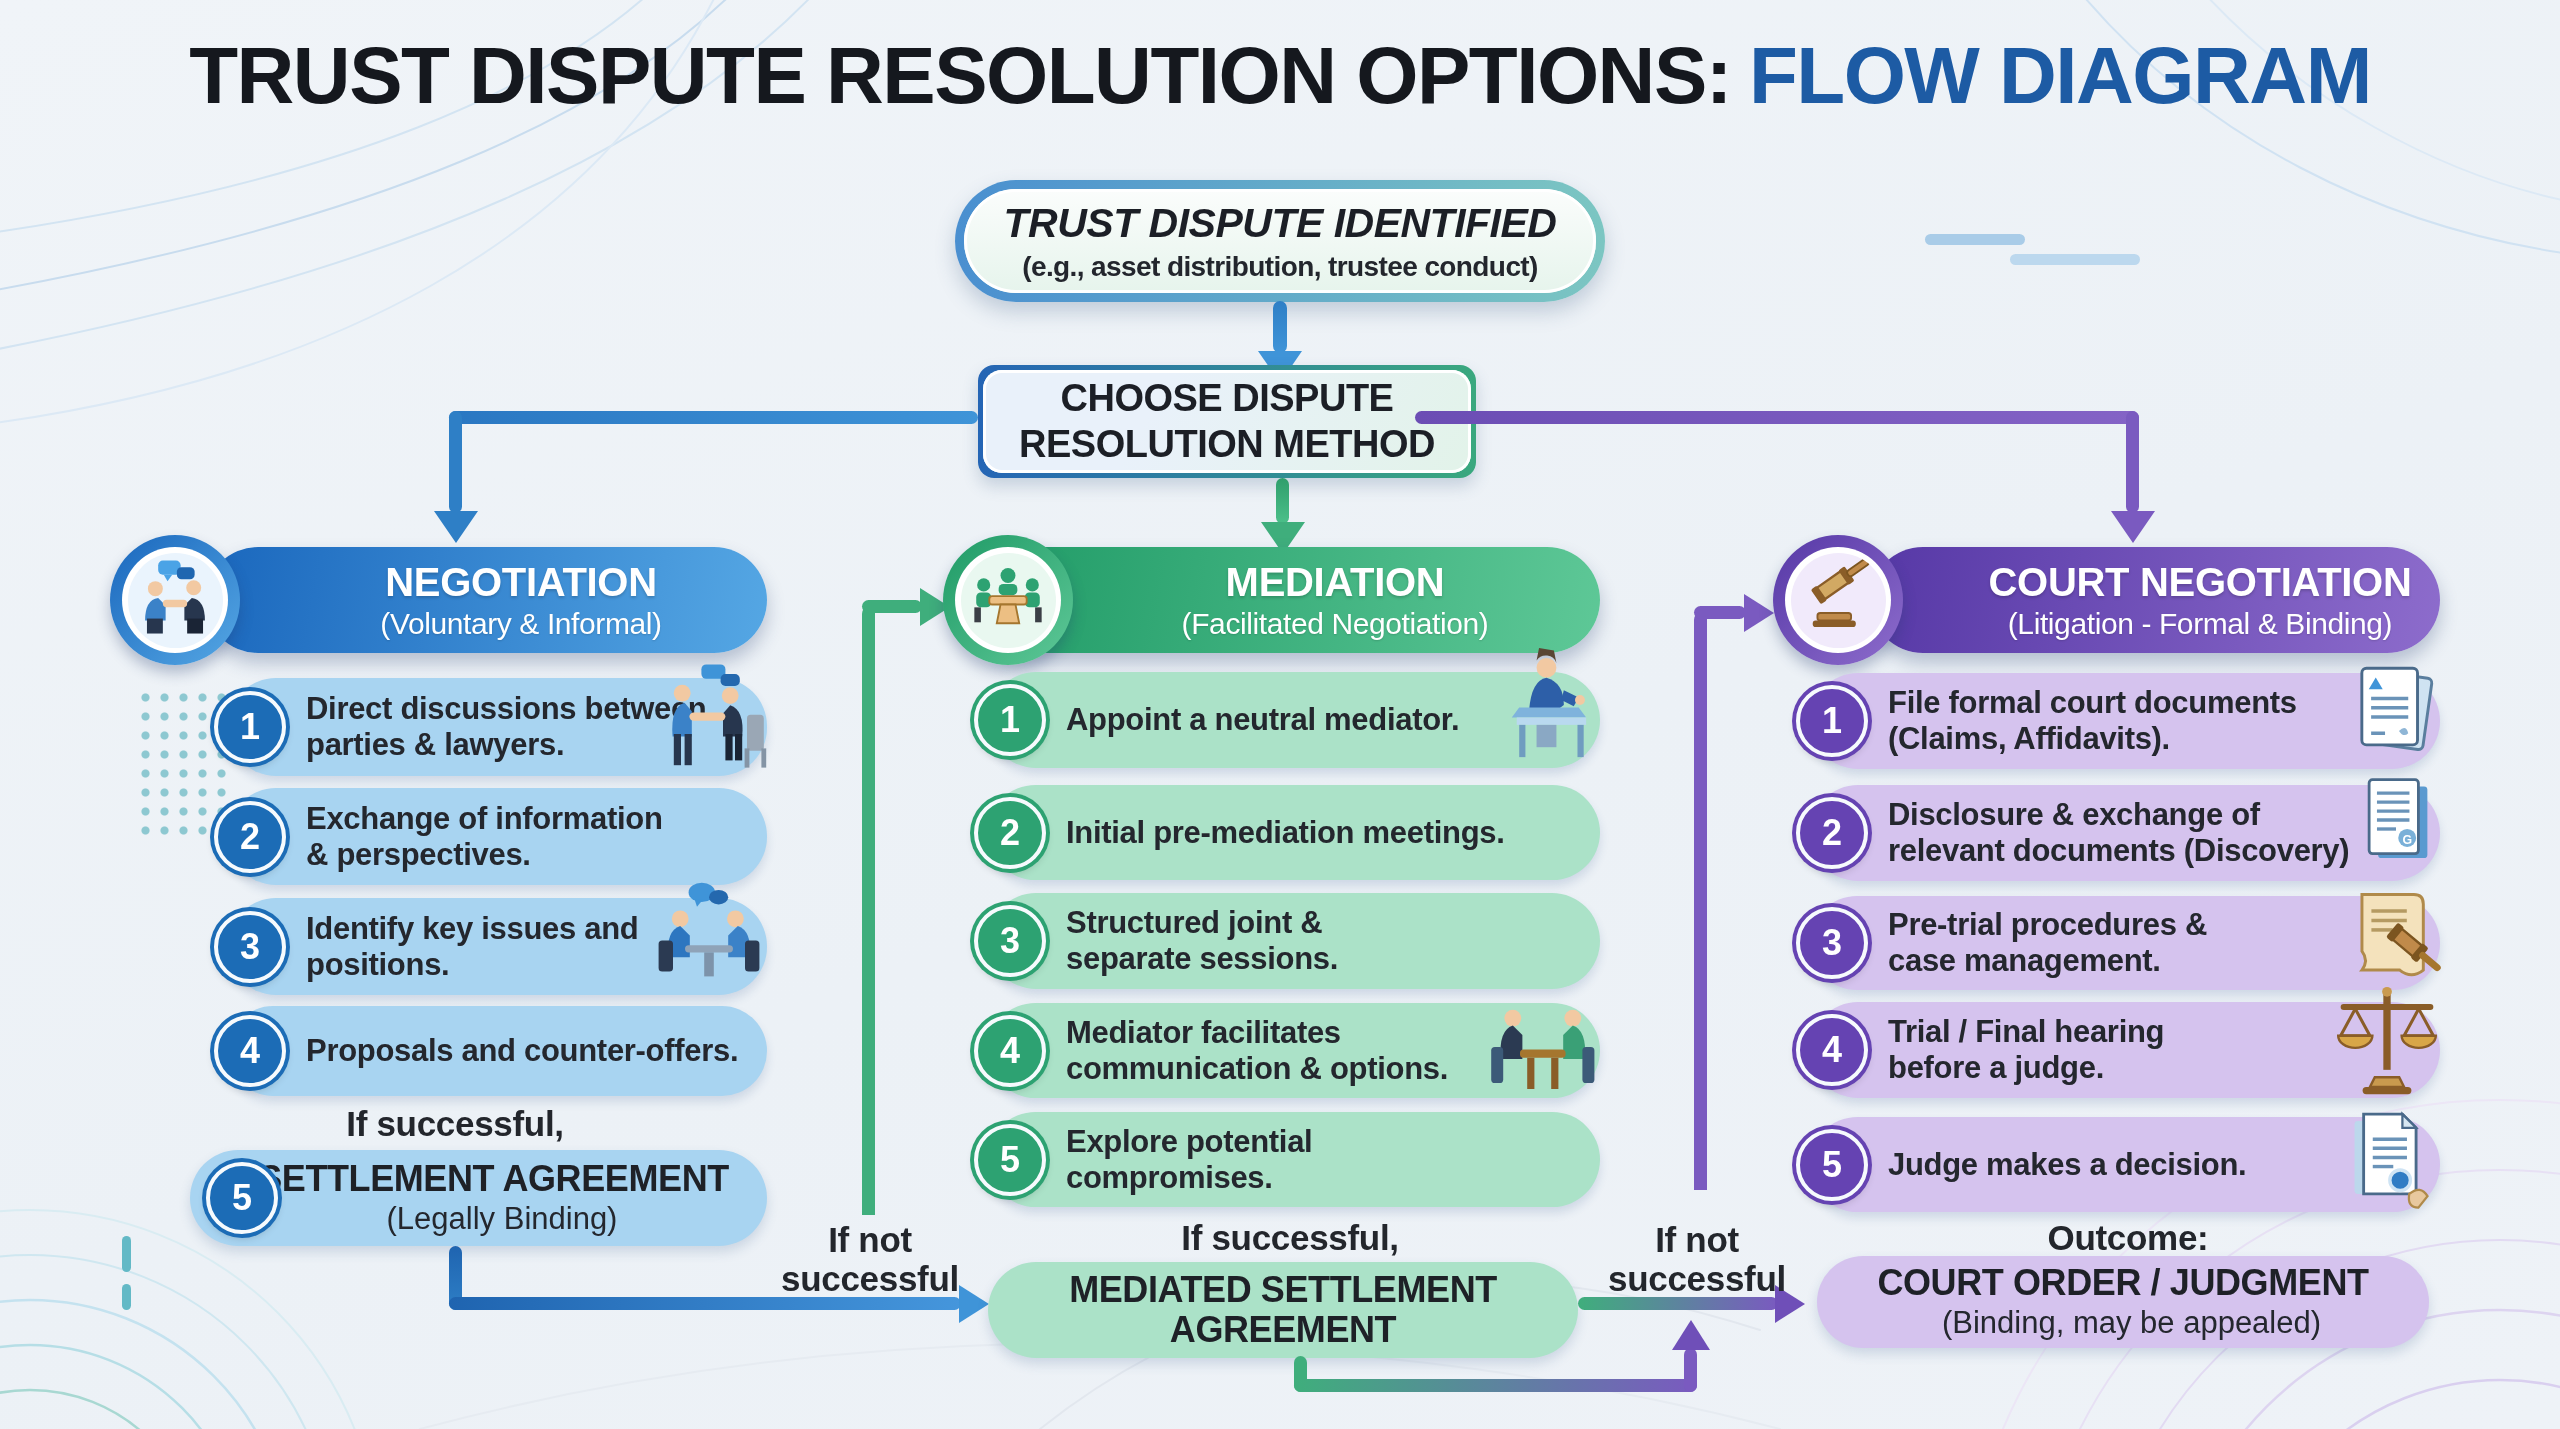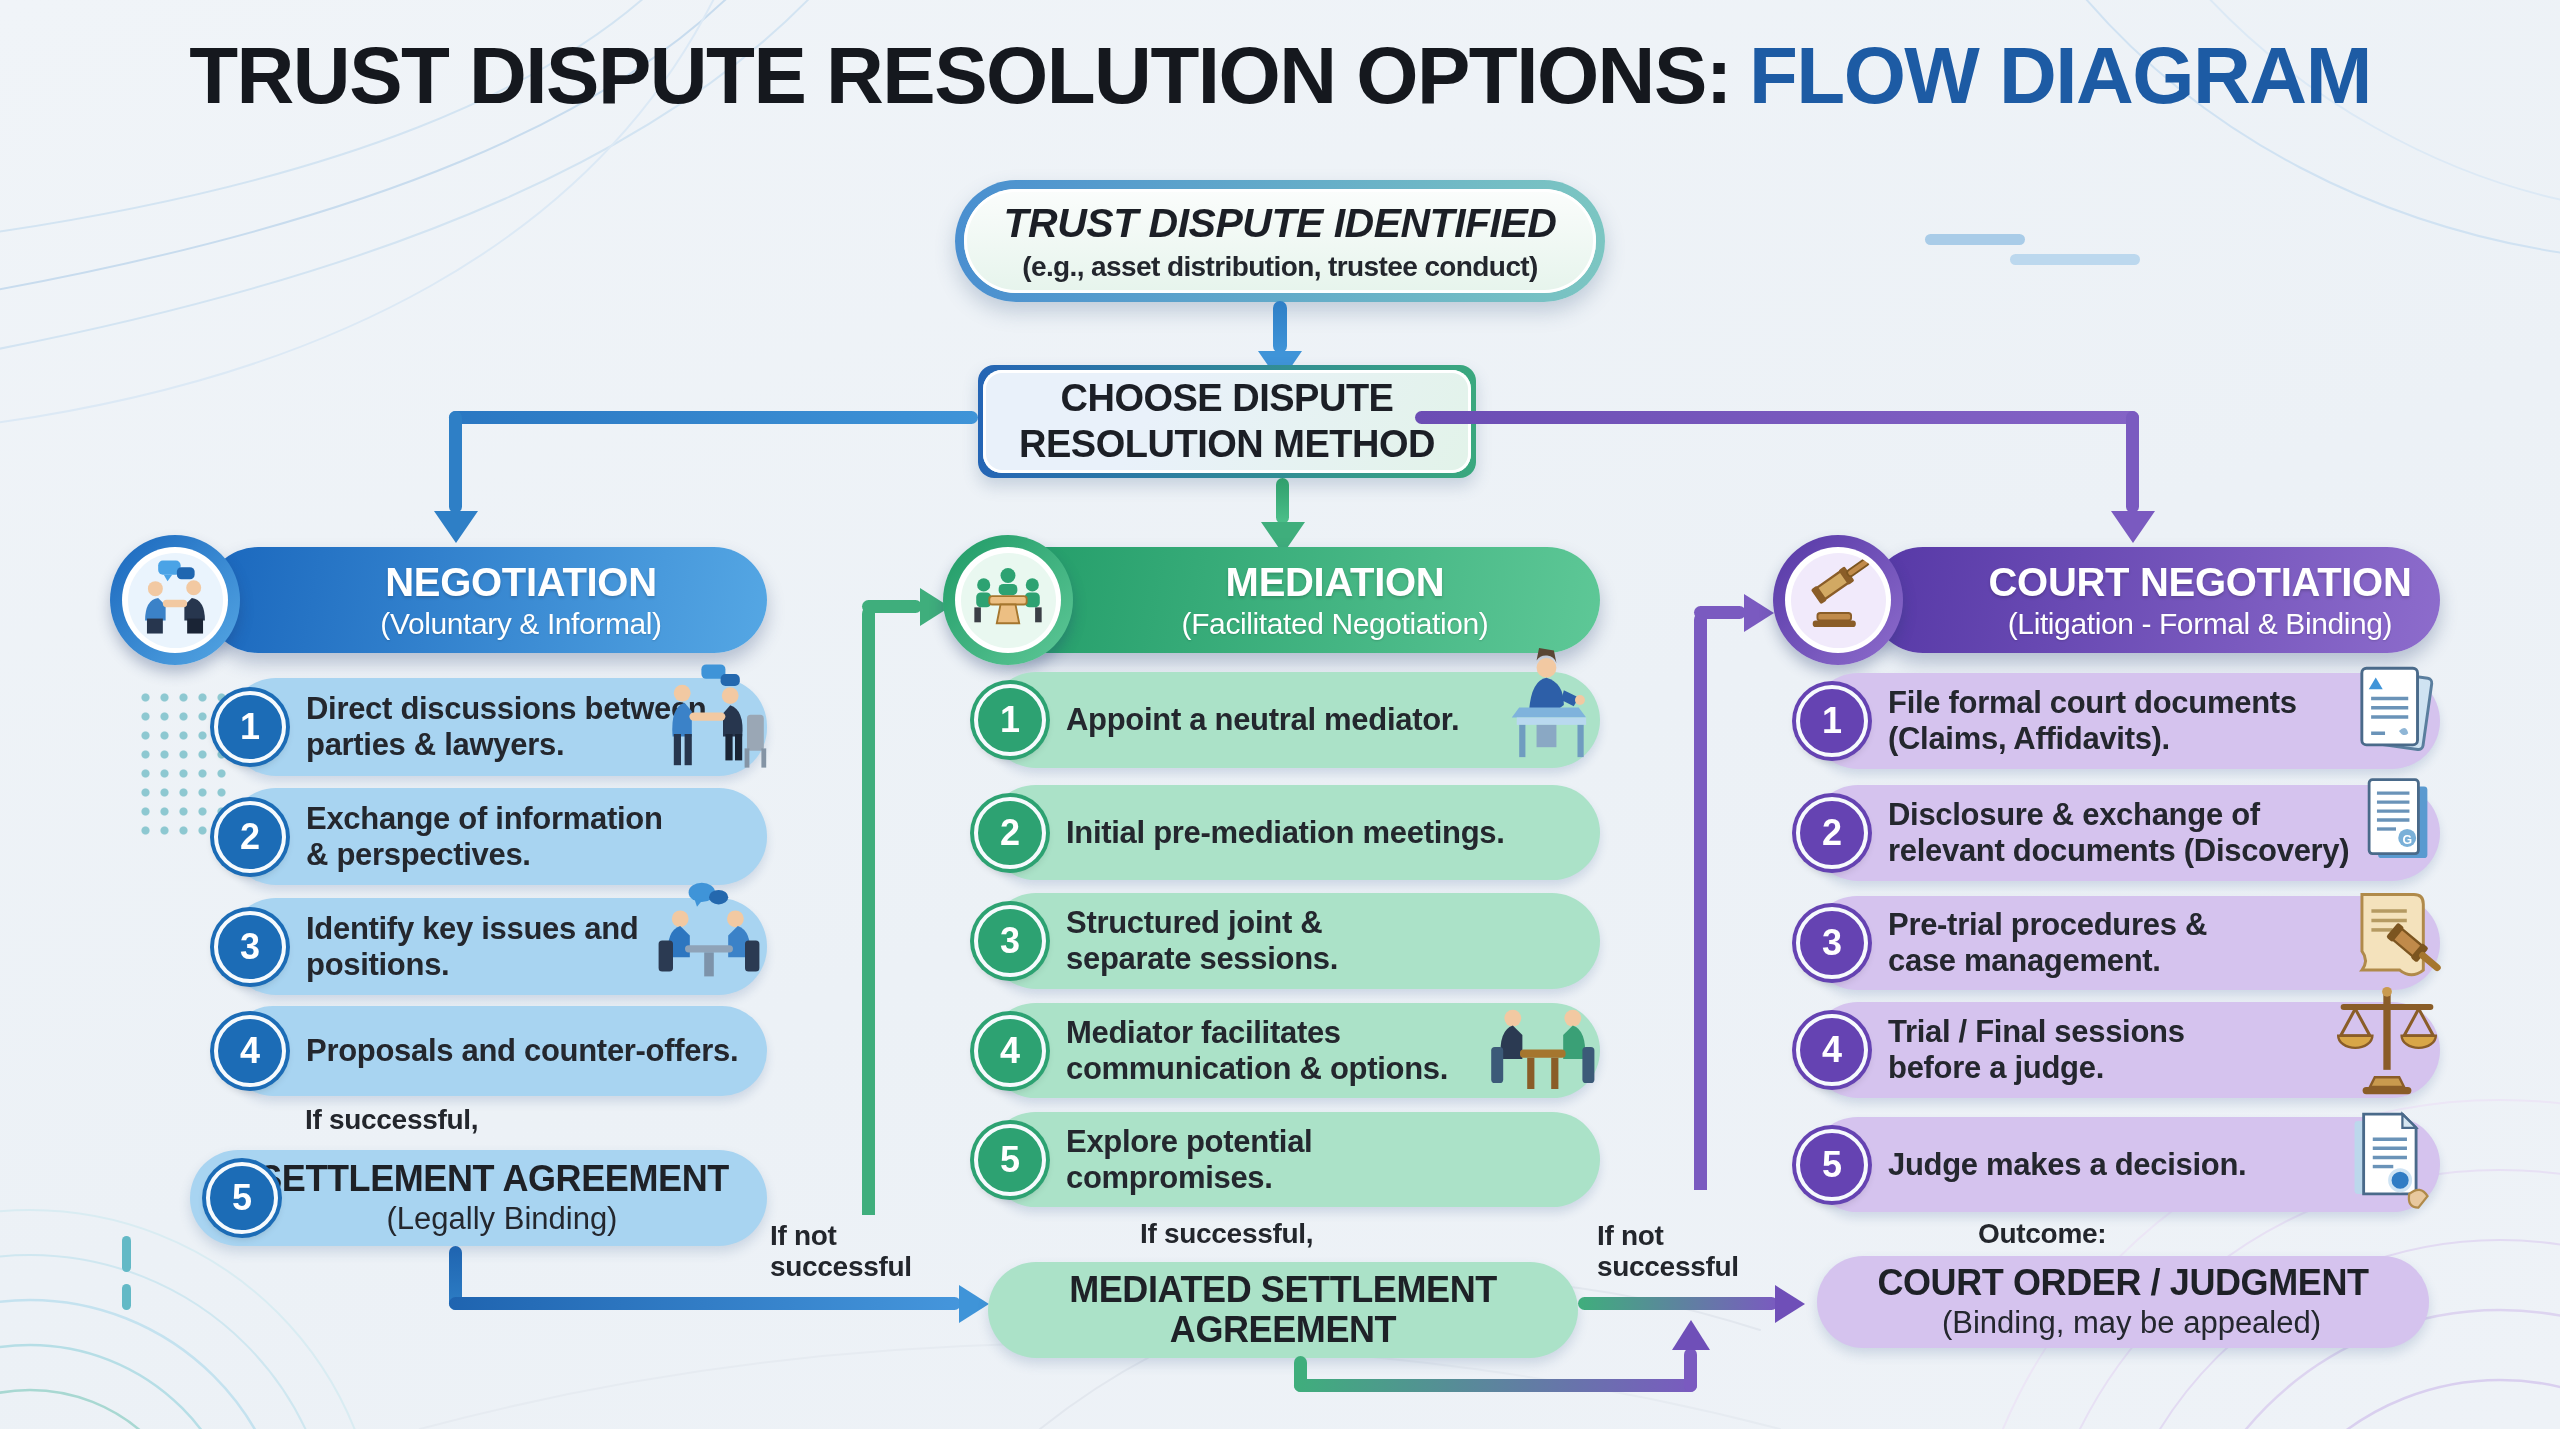--- a/index.html
+++ b/index.html
@@ -62,21 +62,21 @@
   .step{position:absolute;background:var(--pill);border-radius:48px;
         display:flex;align-items:center;box-shadow:0 6px 10px rgba(50,90,140,.16);}
   .step .num,.onum{position:absolute;left:-14px;top:50%;transform:translateY(-50%);
         width:64px;height:64px;border-radius:50%;background:var(--num);
         border:4px solid #f6fafd;box-shadow:0 0 0 4px var(--num),0 4px 8px rgba(0,0,0,.18);
         color:#fff;font-size:36px;font-weight:800;display:flex;align-items:center;justify-content:center;}
   .stext{padding-left:78px;padding-right:14px;font-size:31px;font-weight:700;color:#24272e;
          line-height:1.16;white-space:pre-line;letter-spacing:-.3px;}
   .art{position:absolute;pointer-events:none;}
 
-  .flabel{position:absolute;font-size:28px;font-weight:700;color:#23262c;
+  .flabel{position:absolute;text-align:center;font-size:35px;font-weight:700;color:#23262c;
           line-height:1.12;white-space:pre-line;letter-spacing:-.3px;}
 
   .outcome{position:absolute;background:var(--pill);border-radius:48px;box-sizing:border-box;
            display:flex;flex-direction:column;align-items:center;justify-content:center;text-align:center;
            box-shadow:0 6px 12px rgba(50,90,140,.18);}
   .outcome .ot{font-size:36px;font-weight:800;color:#1e2127;line-height:1.12;white-space:pre-line;letter-spacing:-.4px;}
   .outcome .os{font-size:31px;font-weight:400;color:#24272e;margin-top:2px;margin-left:17px;}
   .outcome .onum{left:16px;}
 
   
@@ -421,21 +421,21 @@
           <rect x="46" y="50" width="28" height="12" rx="3" fill="#c08a4a" stroke="#7c5520" stroke-width="2"></rect>
           <rect x="43" y="48" width="7" height="16" rx="2" fill="#7c5520"></rect>
           <rect x="70" y="48" width="7" height="16" rx="2" fill="#7c5520"></rect>
           <rect x="74" y="53" width="22" height="6" rx="3" fill="#a5762e"></rect>
         </g>
       </svg></span>
     </div>
 
     <div class="step" style="left:1810px;top:1002px;width:630px;height:96px;">
       <div class="num">4</div>
-      <div class="stext">Trial / Final sessions
+      <div class="stext">Trial / Final hearing
 before a judge.</div>
       <span class="art" style="right:-8px;top:-20px;"><svg width="122" height="122" viewBox="0 0 100 100">
         <rect x="47" y="10" width="6" height="62" fill="#8a5d28"></rect>
             <circle cx="50" cy="8" r="4" fill="#c99a4e"></circle>
         <rect x="12" y="18" width="76" height="5" rx="2.5" fill="#8a5d28"></rect>
         <path d="M24,22 l-12,22 h24z" fill="none" stroke="#8a5d28" stroke-width="2.5"></path>
         <path d="M10,44 a14,10 0 0 0 28,0z" fill="#d8a648" stroke="#8a5d28" stroke-width="2"></path>
         <path d="M76,22 l-12,22 h24z" fill="none" stroke="#8a5d28" stroke-width="2.5"></path>
         <path d="M62,44 a14,10 0 0 0 28,0z" fill="#d8a648" stroke="#8a5d28" stroke-width="2"></path>
         <path d="M40,78 h20 l4,8 h-28z" fill="#c99a4e" stroke="#8a5d28" stroke-width="2"></path>

